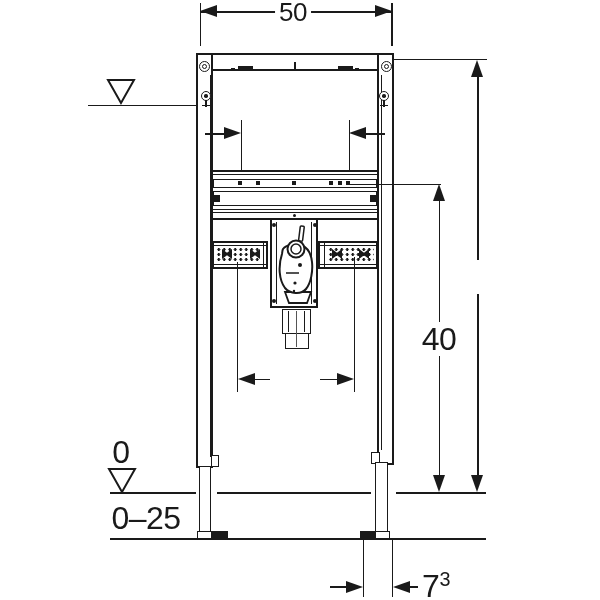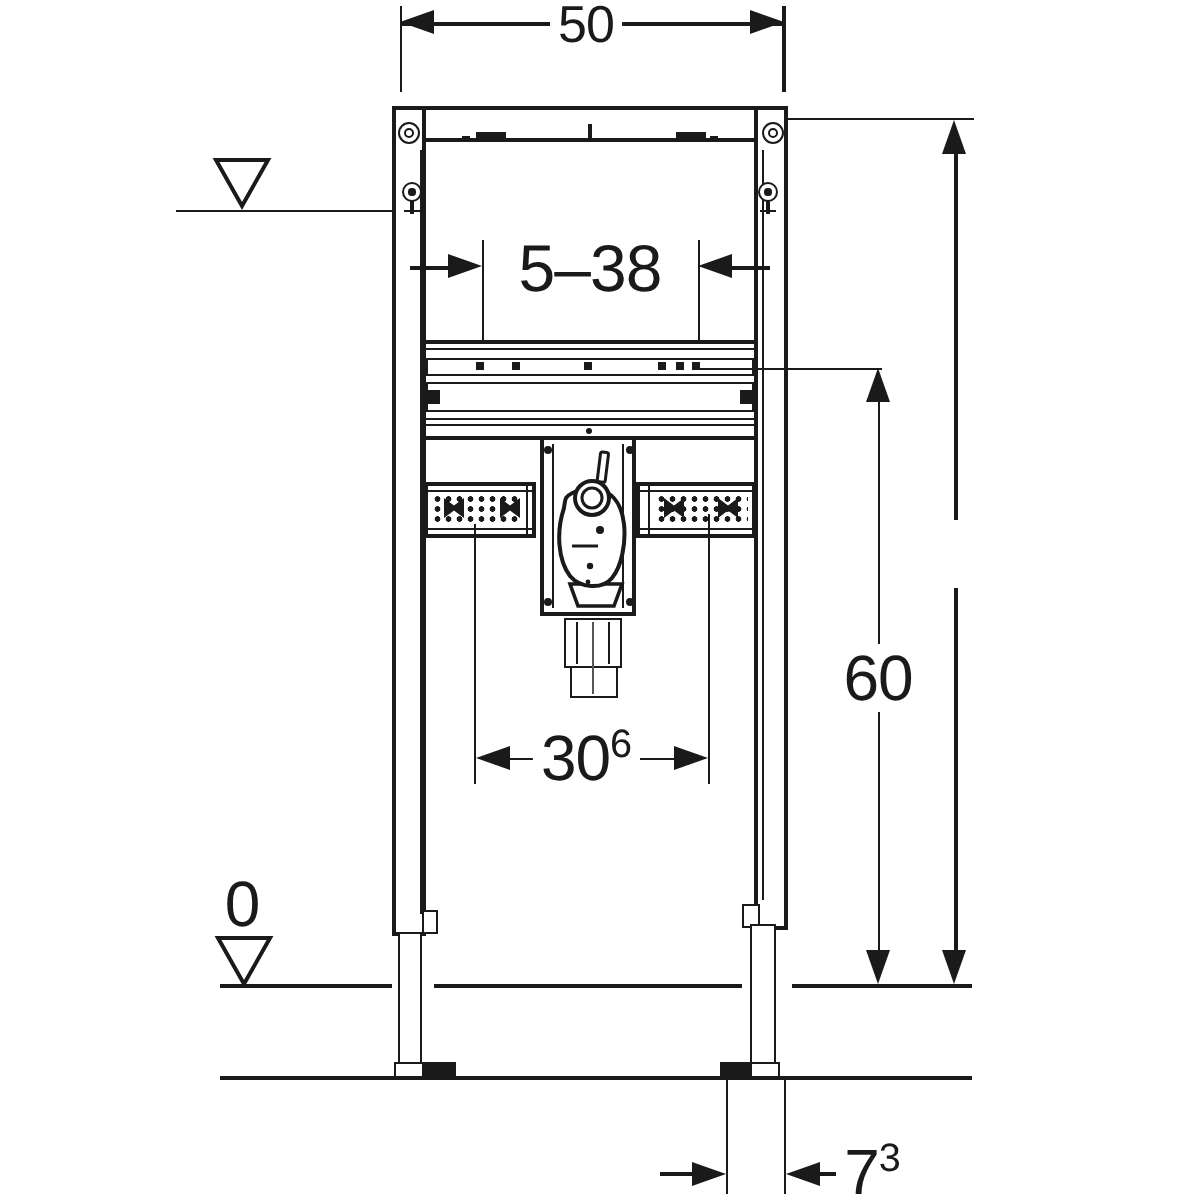--- a/index.html
+++ b/index.html
@@ -71,21 +71,20 @@
 
   <div class="ln" style="left:213px;top:170px;width:164px;height:1.5px;"></div>
   <div class="ln" style="left:213px;top:174px;width:164px;height:1px;"></div>
 
   <div class="ln" style="left:240.5px;top:120px;width:1.2px;height:52px;"></div>
   <div class="ln" style="left:348.5px;top:120px;width:1.2px;height:52px;"></div>
   <div class="ln" style="left:205px;top:133px;width:20px;height:1.5px;"></div>
   <div class="ar ar-r" style="left:224px;top:127.25px;"></div>
   <div class="ar ar-l" style="left:349px;top:127.25px;"></div>
   <div class="ln" style="left:366px;top:133px;width:19px;height:1.5px;"></div>
-  <div class="lbl" style="left:295px;top:134px;font-size:33px;">5–38</div>
 
   <div class="box1" style="left:213px;top:179px;width:164px;height:9px;"></div>
   <div class="blk" style="left:238px;top:181px;width:4px;height:4px;"></div>
   <div class="blk" style="left:256px;top:181px;width:4px;height:4px;"></div>
   <div class="blk" style="left:292px;top:181px;width:4px;height:4px;"></div>
   <div class="blk" style="left:329px;top:181px;width:4px;height:4px;"></div>
   <div class="blk" style="left:338px;top:181px;width:4px;height:4px;"></div>
   <div class="blk" style="left:346px;top:181px;width:4px;height:4px;"></div>
   <div class="ln" style="left:350px;top:183.5px;width:91px;height:1px;"></div>
 
@@ -137,48 +136,46 @@
   </svg>
 
   <div class="box1" style="left:282px;top:309px;width:29px;height:25px;"></div>
   <div class="ln" style="left:287.5px;top:311px;width:1px;height:21px;"></div>
   <div class="ln" style="left:303.5px;top:311px;width:1px;height:21px;"></div>
   <div class="box1" style="left:284.5px;top:333px;width:24px;height:16px;"></div>
   <div class="ln" style="left:296px;top:311px;width:1px;height:36px;background:#555;"></div>
 
   <div class="ar ar-l" style="left:237.5px;top:373px;"></div>
   <div class="ln" style="left:254px;top:378.75px;width:16px;height:1.5px;"></div>
-  <div class="lbl" style="left:293px;top:379px;">
-    <span>30</span><sup>6</sup>
-  </div>
   <div class="ln" style="left:320px;top:378.75px;width:17px;height:1.5px;"></div>
   <div class="ar ar-r" style="left:336.5px;top:373px;"></div>
 
   <div class="lbl" style="left:121px;top:452px;">0</div>
   <svg style="position:absolute;left:106px;top:467px;" width="32" height="28" viewBox="0 0 32 28">
     <polygon points="3,2 29,2 16,25" fill="#ffffff" stroke="#1a1a1a" stroke-width="2"></polygon>
   </svg>
   <div class="ln" style="left:110px;top:492px;width:86px;height:1.5px;"></div>
   <div class="ln" style="left:217px;top:492px;width:154px;height:1.5px;"></div>
   <div class="ln" style="left:396px;top:492px;width:90px;height:1.5px;"></div>
+  <div class="lbl" style="left:146px;top:518px;">0–25</div>
   <div class="ln" style="left:110px;top:537.5px;width:376px;height:2px;"></div>
 
   <div class="box1" style="left:210.5px;top:455px;width:8.5px;height:12px;"></div>
   <div class="box1" style="left:198.5px;top:466px;width:12.5px;height:67px;"></div>
   <div class="box1" style="left:196.5px;top:530.5px;width:31px;height:8px;"></div>
   <div class="blk" style="left:211px;top:532px;width:16px;height:5.5px;"></div>
 
   <div class="box1" style="left:371px;top:451.5px;width:8.5px;height:12.5px;"></div>
   <div class="box1" style="left:374.5px;top:462px;width:13px;height:71px;"></div>
   <div class="box1" style="left:359.5px;top:530.5px;width:30.5px;height:8px;"></div>
   <div class="blk" style="left:361px;top:532px;width:14.5px;height:5.5px;"></div>
 
   <div class="ar ar-u" style="left:433px;top:184px;"></div>
   <div class="ln" style="left:438.75px;top:198px;width:1.5px;height:124px;"></div>
-  <div class="lbl" style="left:439px;top:339px;">60</div>
+  <div class="lbl" style="left:439px;top:339px;">40</div>
   <div class="ln" style="left:438.75px;top:356px;width:1.5px;height:122px;"></div>
   <div class="ar ar-d" style="left:433px;top:475px;"></div>
 
   <div class="ar ar-u" style="left:471px;top:59.5px;"></div>
   <div class="ln" style="left:477px;top:74px;width:1.5px;height:186px;"></div>
   <div class="ln" style="left:477px;top:294px;width:1.5px;height:184px;"></div>
   <div class="ar ar-d" style="left:471px;top:475px;"></div>
 
   <div class="ln" style="left:362.5px;top:540px;width:1.2px;height:57px;"></div>
   <div class="ln" style="left:391.5px;top:540px;width:1.2px;height:57px;"></div>

